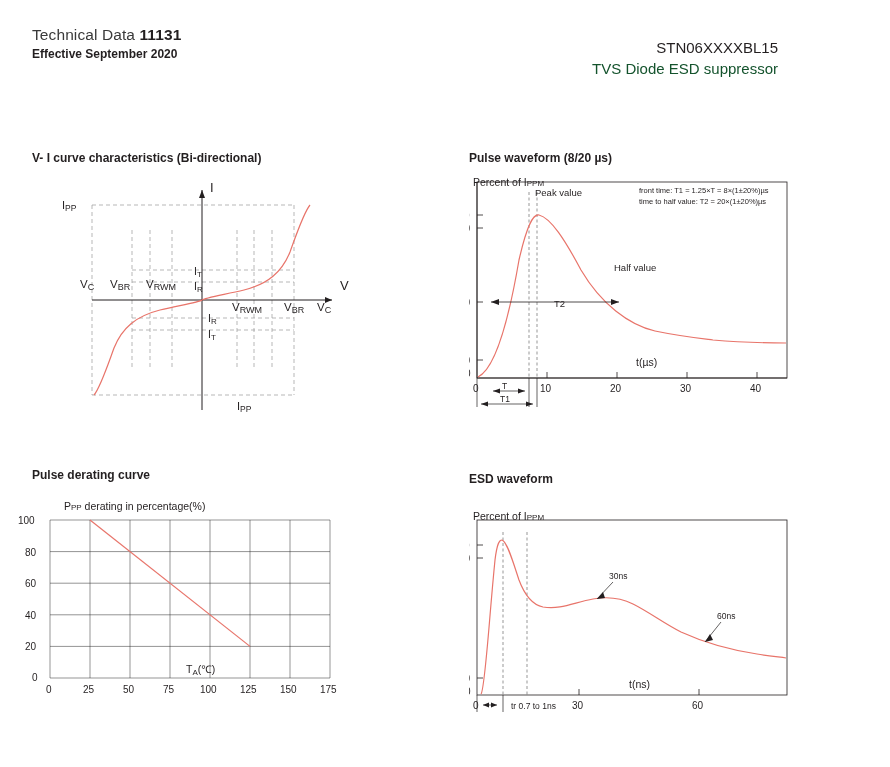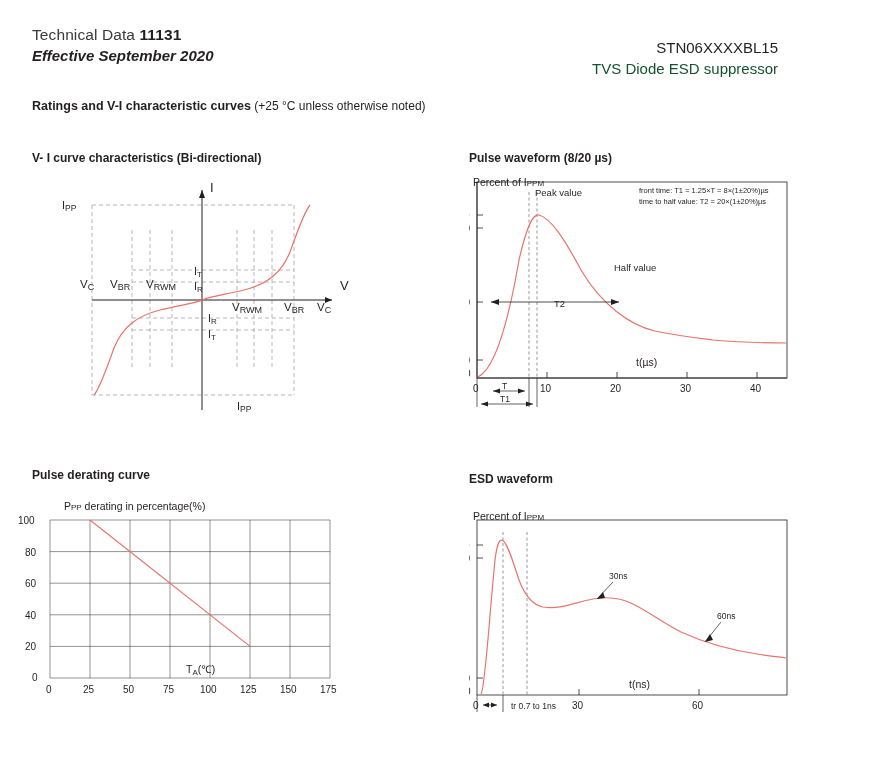--- a/index.html
+++ b/index.html
@@ -19,21 +19,21 @@
   
   .hdr-left {
     position: absolute; left: 32px; top: 26px;
   }
   .hdr-title {
     font-size: 15.5px; color: #3a3a3a; font-weight: 400;
     letter-spacing: .1px;
   }
   .hdr-title b { font-weight: 700; color: #231f20; }
   .hdr-sub {
-    font-size: 15px; font-weight: 700; color: #231f20; margin-top: 3px; font-style: italic;
+    font-size: 12px; font-weight: 700; color: #231f20; margin-top: 3px;
   }
   .hdr-right {
     position: absolute; right: 32px; top: 27px; text-align: right;
   }
   .hdr-part {
     font-size: 15px; color: #231f20; font-weight: 400; margin-top: 12px;
   }
   .hdr-desc {
     font-size: 15px; color: #14532d; margin-top: 4px; font-weight: 400;
   }
@@ -64,24 +64,20 @@
       <b>11131</b>
     </div>
     <div class="hdr-sub">Effective September 2020</div>
   </div>
 
   <div class="hdr-right">
     <div class="hdr-part">STN06XXXXBL15</div>
     <div class="hdr-desc">TVS Diode ESD suppressor</div>
   </div>
 
-  <div class="ratings">
-    <span>Ratings and V-I characteristic curves</span>
-    <span class="norm">(+25 °C unless otherwise noted)</span>
-  </div>
 
   <div class="chart-title" style="left:32px; top:151px;">V- I curve characteristics (Bi-directional)</div>
   <div class="chart-title" style="left:469px; top:151px;">Pulse waveform (8/20 µs)</div>
   <div class="chart-title" style="left:32px; top:468px;">Pulse derating curve</div>
   <div class="chart-title" style="left:469px; top:472px;">ESD waveform</div>
 
   <div class="chart" style="left:32px; top:170px;">
     <svg width="400" height="250" viewBox="0 0 400 250">
 
       <g stroke="#999" stroke-width="0.7" stroke-dasharray="4,3" fill="none">

